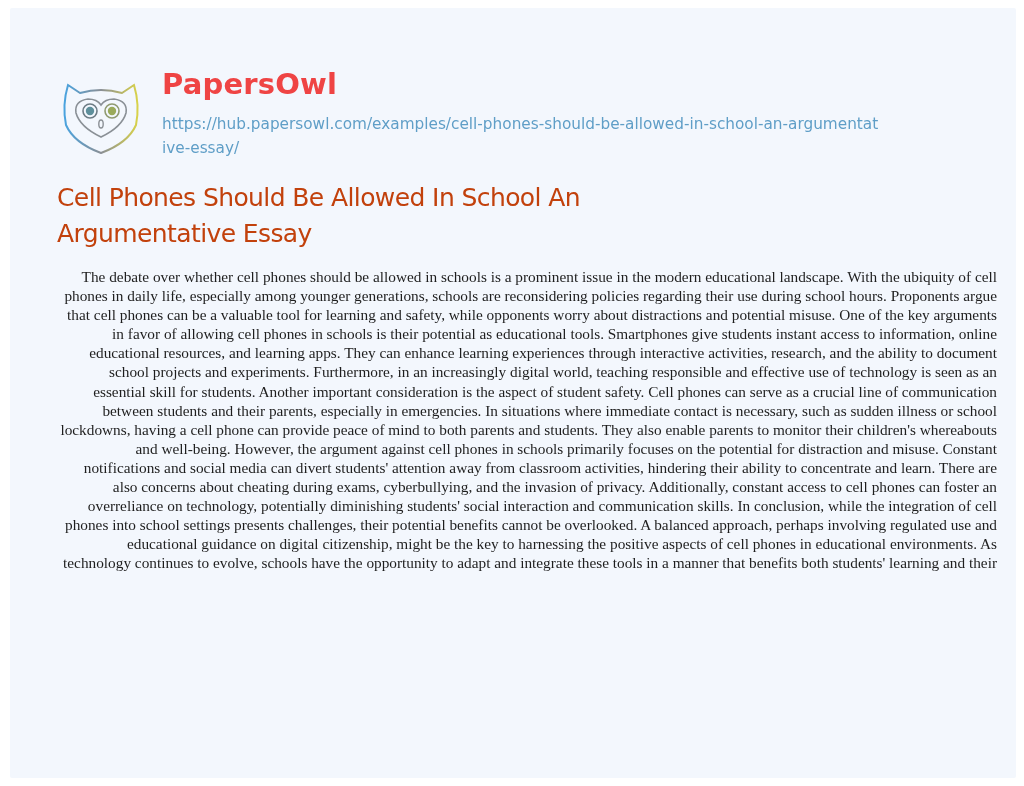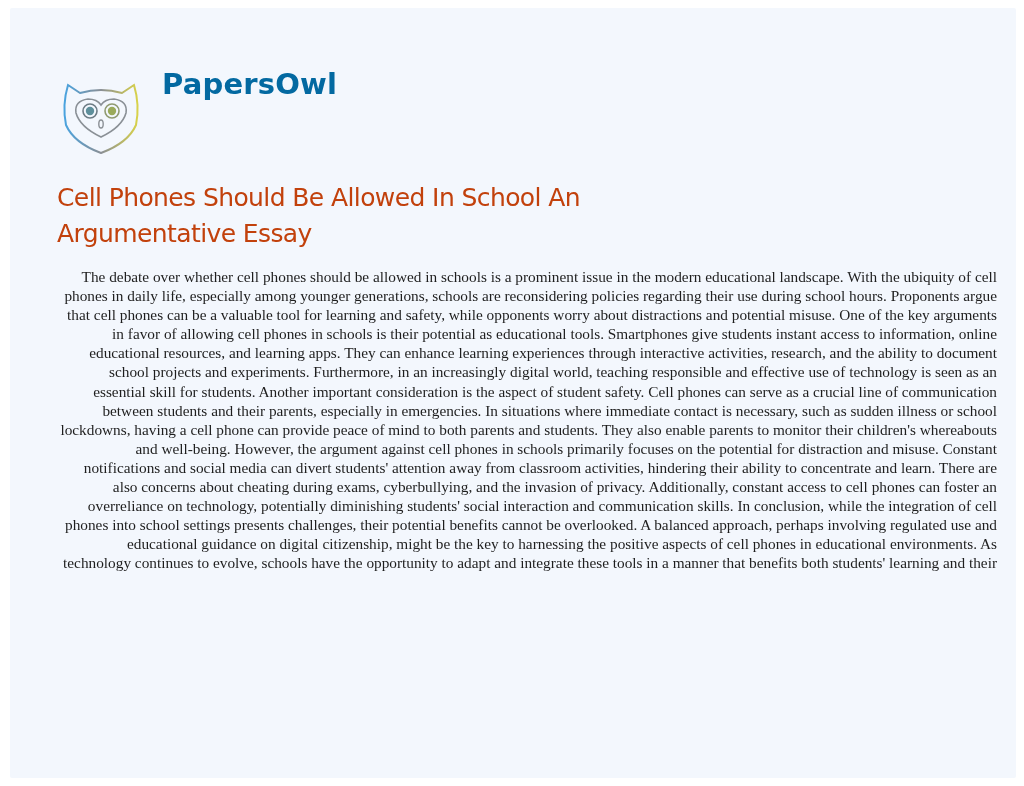--- a/index.html
+++ b/index.html
@@ -27,21 +27,21 @@
     }
     .brand svg { width: 82px; height: 80px; display: block; }
     .brand-name {
       position: absolute;
       left: 152px;
       top: 58px;
       font-family: "DejaVu Sans", sans-serif;
       font-weight: bold;
       font-size: 29px;
       letter-spacing: 0.2px;
-      color: #0369a1;
+      color: #ef4444;
       line-height: 36px;
     }
     .brand-url {
       position: absolute;
       left: 152px;
       top: 104px;
       width: 720px;
       font-family: "DejaVu Sans", sans-serif;
       font-size: 15.3px;
       line-height: 24px;
@@ -96,18 +96,19 @@
       <circle cx="30" cy="36" r="4.2" fill="#5e8f9b"></circle>
       <circle cx="52" cy="36" r="7" fill="none" stroke="#8f9a70" stroke-width="1.6"></circle>
       <circle cx="52" cy="36" r="4.2" fill="#9aaa5a"></circle>
 
       <ellipse cx="41" cy="49" rx="2.2" ry="4" fill="none" stroke="#8a8f95" stroke-width="1.4"></ellipse>
     </svg>
   </div>
 
   <div class="brand-name">PapersOwl</div>
 
+  <a class="brand-url">https://hub.papersowl.com/examples/cell-phones-should-be-allowed-in-school-an-argumentative-essay/</a>
 
   <h1 class="title">Cell Phones Should Be Allowed In School An Argumentative Essay</h1>
 
   <p class="body-text">The debate over whether cell phones should be allowed in schools is a prominent issue in the modern educational landscape. With the ubiquity of cell phones in daily life, especially among younger generations, schools are reconsidering policies regarding their use during school hours. Proponents argue that cell phones can be a valuable tool for learning and safety, while opponents worry about distractions and potential misuse. One of the key arguments in favor of allowing cell phones in schools is their potential as educational tools. Smartphones give students instant access to information, online educational resources, and learning apps. They can enhance learning experiences through interactive activities, research, and the ability to document school projects and experiments. Furthermore, in an increasingly digital world, teaching responsible and effective use of technology is seen as an essential skill for students. Another important consideration is the aspect of student safety. Cell phones can serve as a crucial line of communication between students and their parents, especially in emergencies. In situations where immediate contact is necessary, such as sudden illness or school lockdowns, having a cell phone can provide peace of mind to both parents and students. They also enable parents to monitor their children's whereabouts and well-being. However, the argument against cell phones in schools primarily focuses on the potential for distraction and misuse. Constant notifications and social media can divert students' attention away from classroom activities, hindering their ability to concentrate and learn. There are also concerns about cheating during exams, cyberbullying, and the invasion of privacy. Additionally, constant access to cell phones can foster an overreliance on technology, potentially diminishing students' social interaction and communication skills. In conclusion, while the integration of cell phones into school settings presents challenges, their potential benefits cannot be overlooked. A balanced approach, perhaps involving regulated use and educational guidance on digital citizenship, might be the key to harnessing the positive aspects of cell phones in educational environments. As technology continues to evolve, schools have the opportunity to adapt and integrate these tools in a manner that benefits both students' learning and their</p>
 
 </div>
 
 </body></html>

